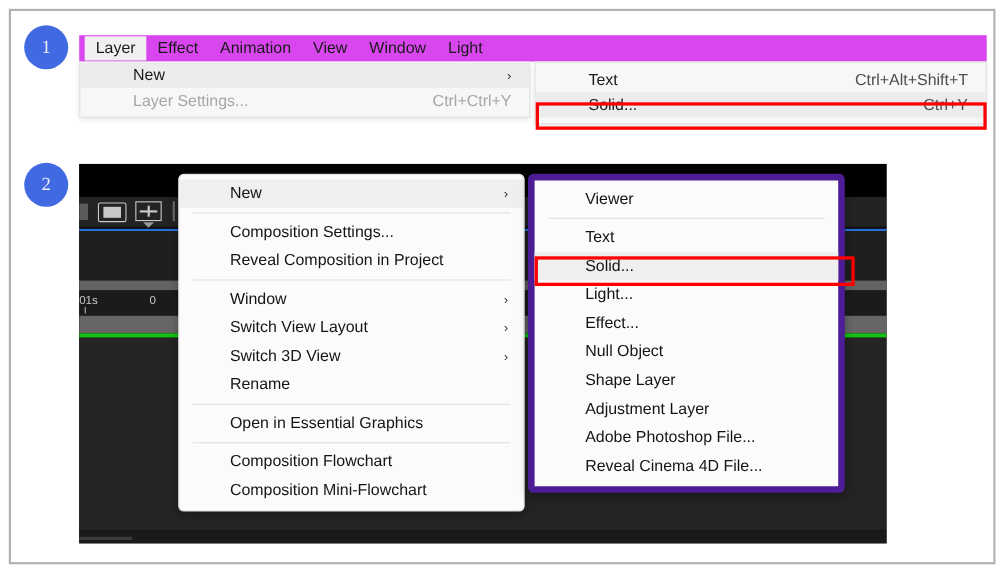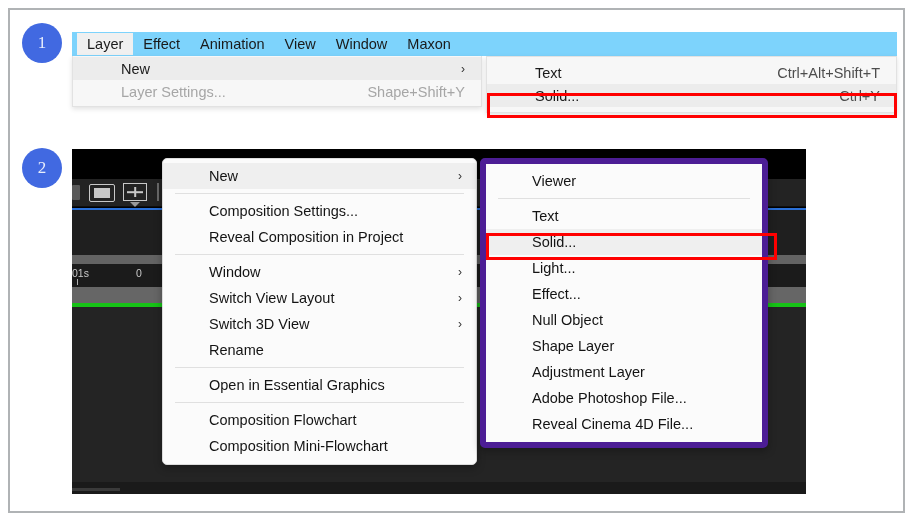--- a/index.html
+++ b/index.html
@@ -41,21 +41,21 @@
   #badge-1 { left: 12px; top: 13px; }
   #badge-2 { left: 12px; top: 138px; }
 
   
   #menubar {
     position: absolute;
     left: 62px;
     top: 22px;
     width: 825px;
     height: 24px;
-    background: #7dd3fc;
+    background: #d946ef;
     display: flex;
     align-items: center;
     padding-left: 5px;
     text-align: center;
   }
   .menubar-item {
     font-size: 14.5px;
     color: #1a1a1a;
     padding: 3px 10px;
     white-space: nowrap;
@@ -241,31 +241,31 @@
   <div class="badge" id="badge-1">
     <span>1</span>
   </div>
 
   <div id="menubar">
     <div class="menubar-item open">Layer</div>
     <div class="menubar-item">Effect</div>
     <div class="menubar-item">Animation</div>
     <div class="menubar-item">View</div>
     <div class="menubar-item">Window</div>
-    <div class="menubar-item">Maxon</div>
+    <div class="menubar-item">Light</div>
   </div>
 
   <div id="menu1">
     <div class="mrow hi">
       <span class="label">New</span>
       <span class="chev">›</span>
     </div>
     <div class="mrow disabled">
       <span class="label">Layer Settings...</span>
-      <span class="accel">Shape+Shift+Y</span>
+      <span class="accel">Ctrl+Ctrl+Y</span>
     </div>
   </div>
 
   <div id="submenu1">
     <div class="mrow">
       <span class="label">Text</span>
       <span class="accel">Ctrl+Alt+Shift+T</span>
     </div>
     <div class="mrow hi">
       <span class="label">Solid...</span>

